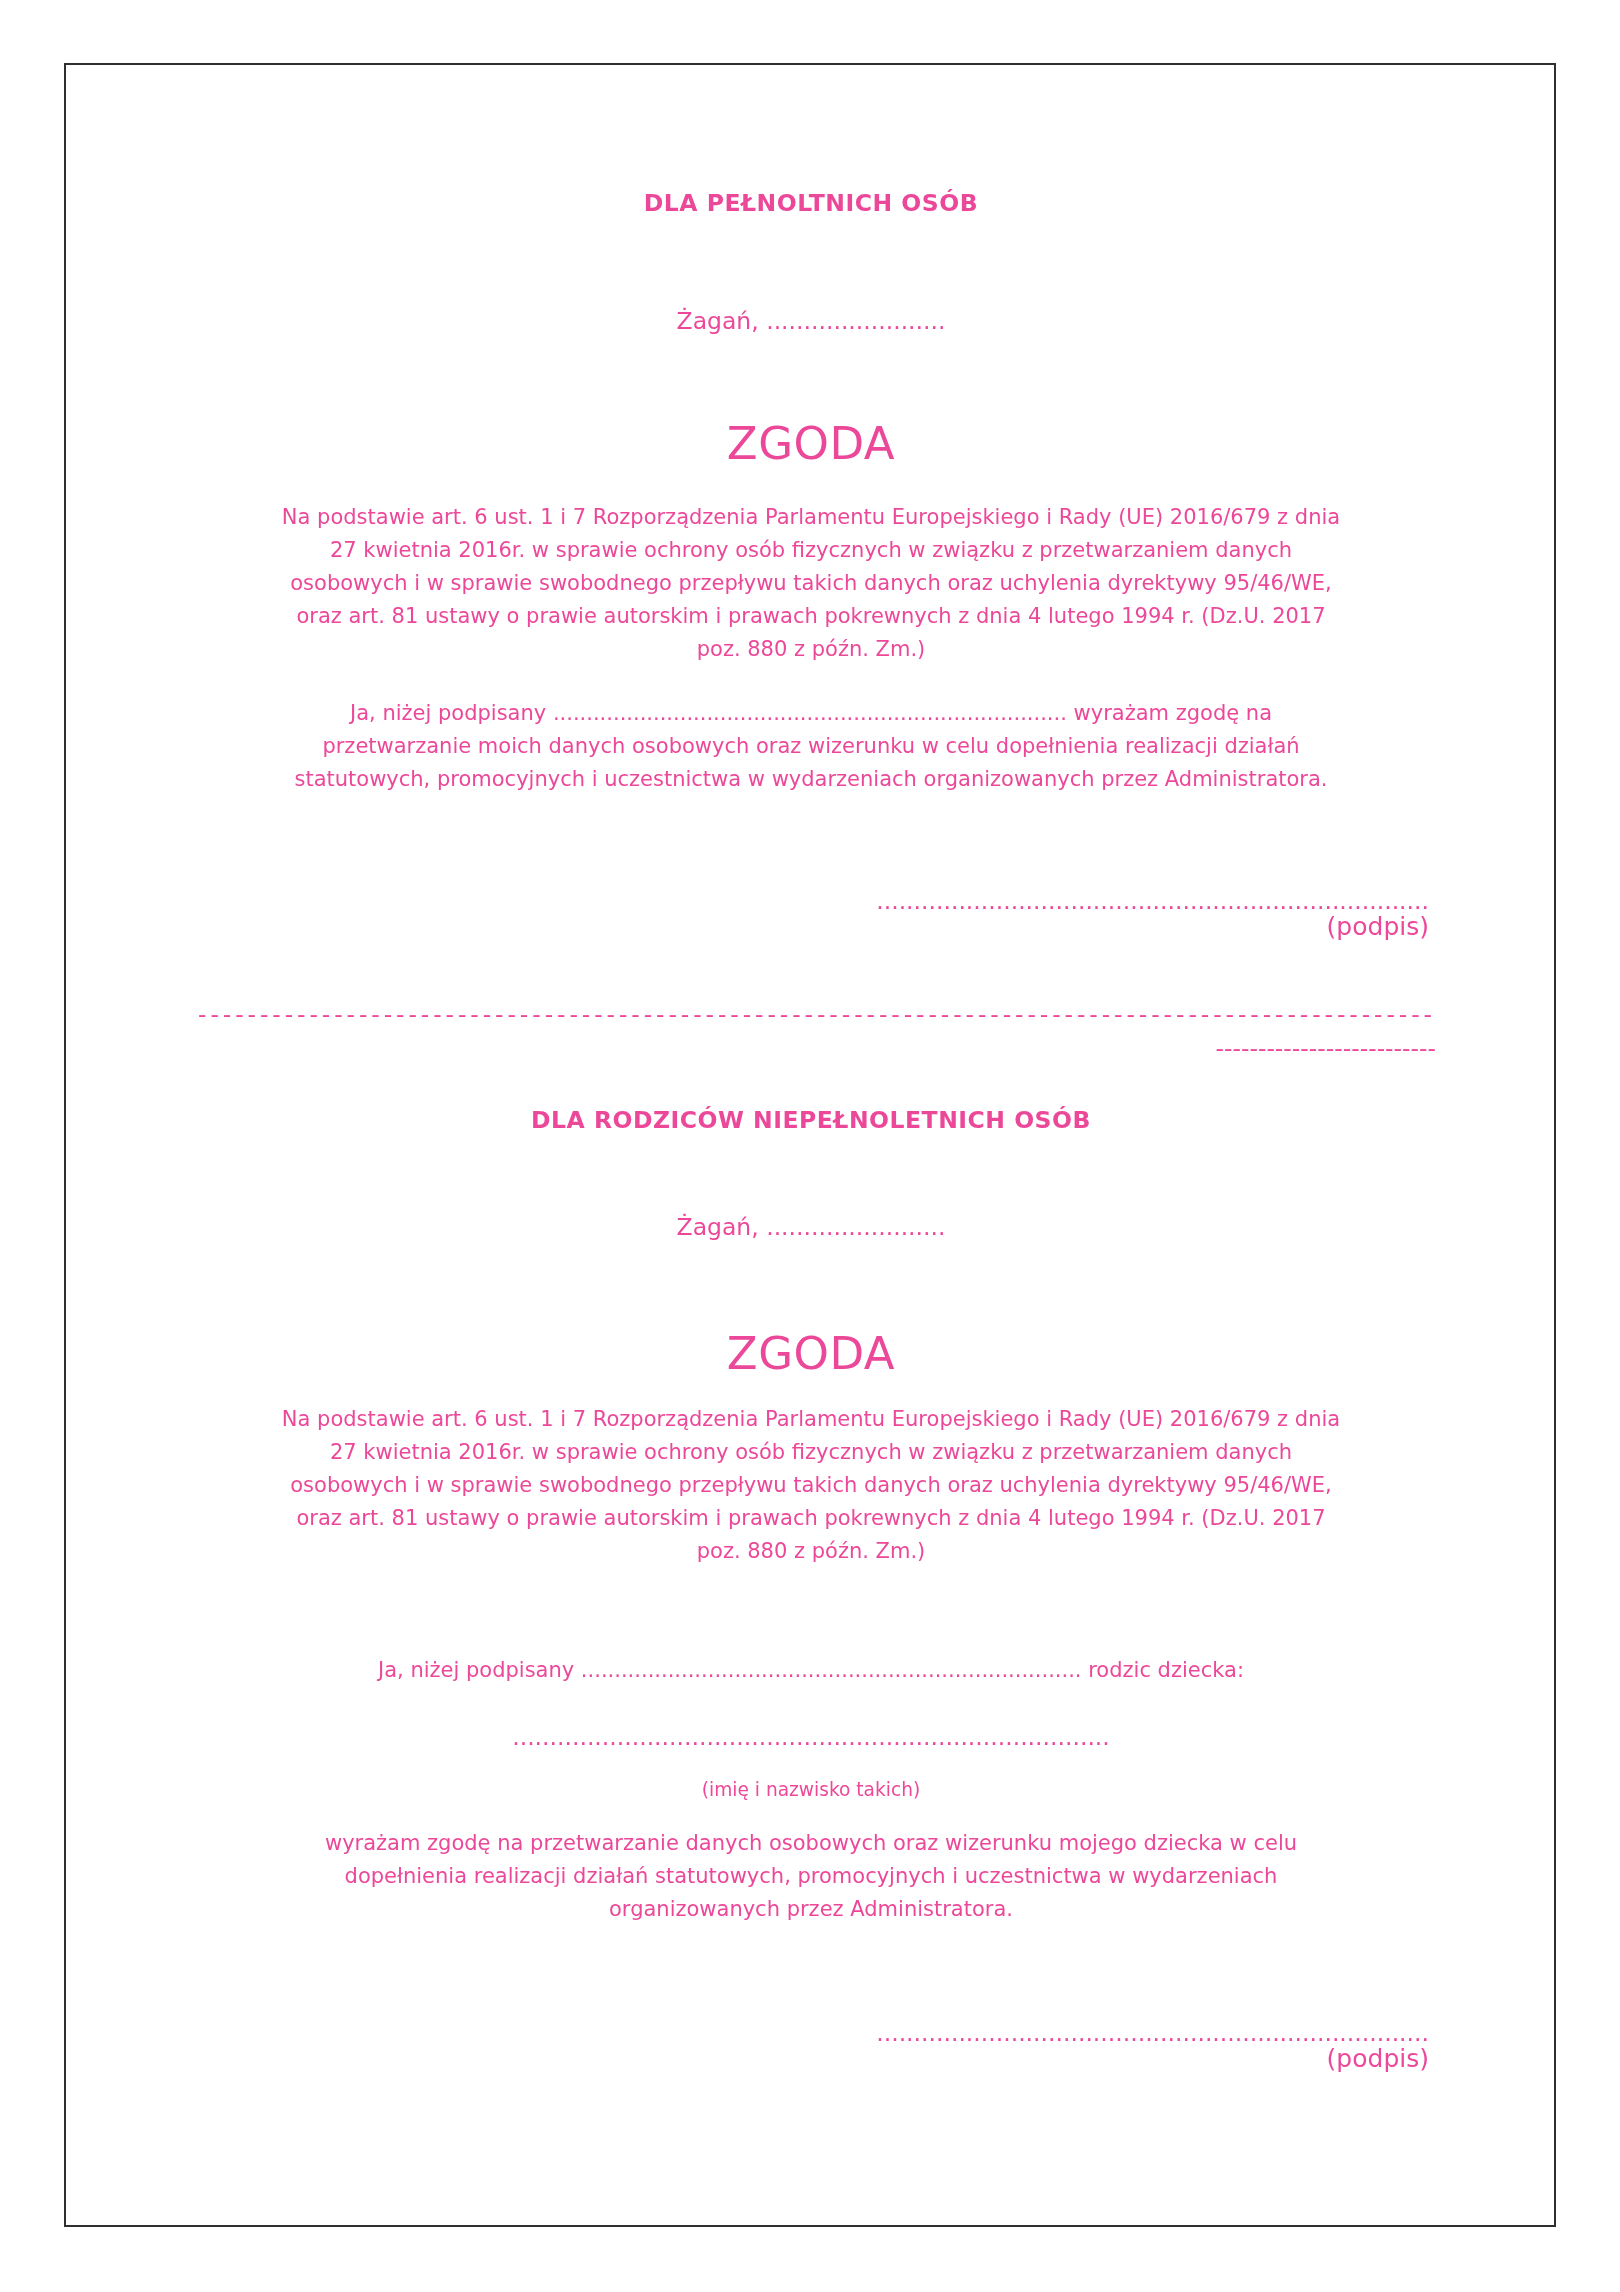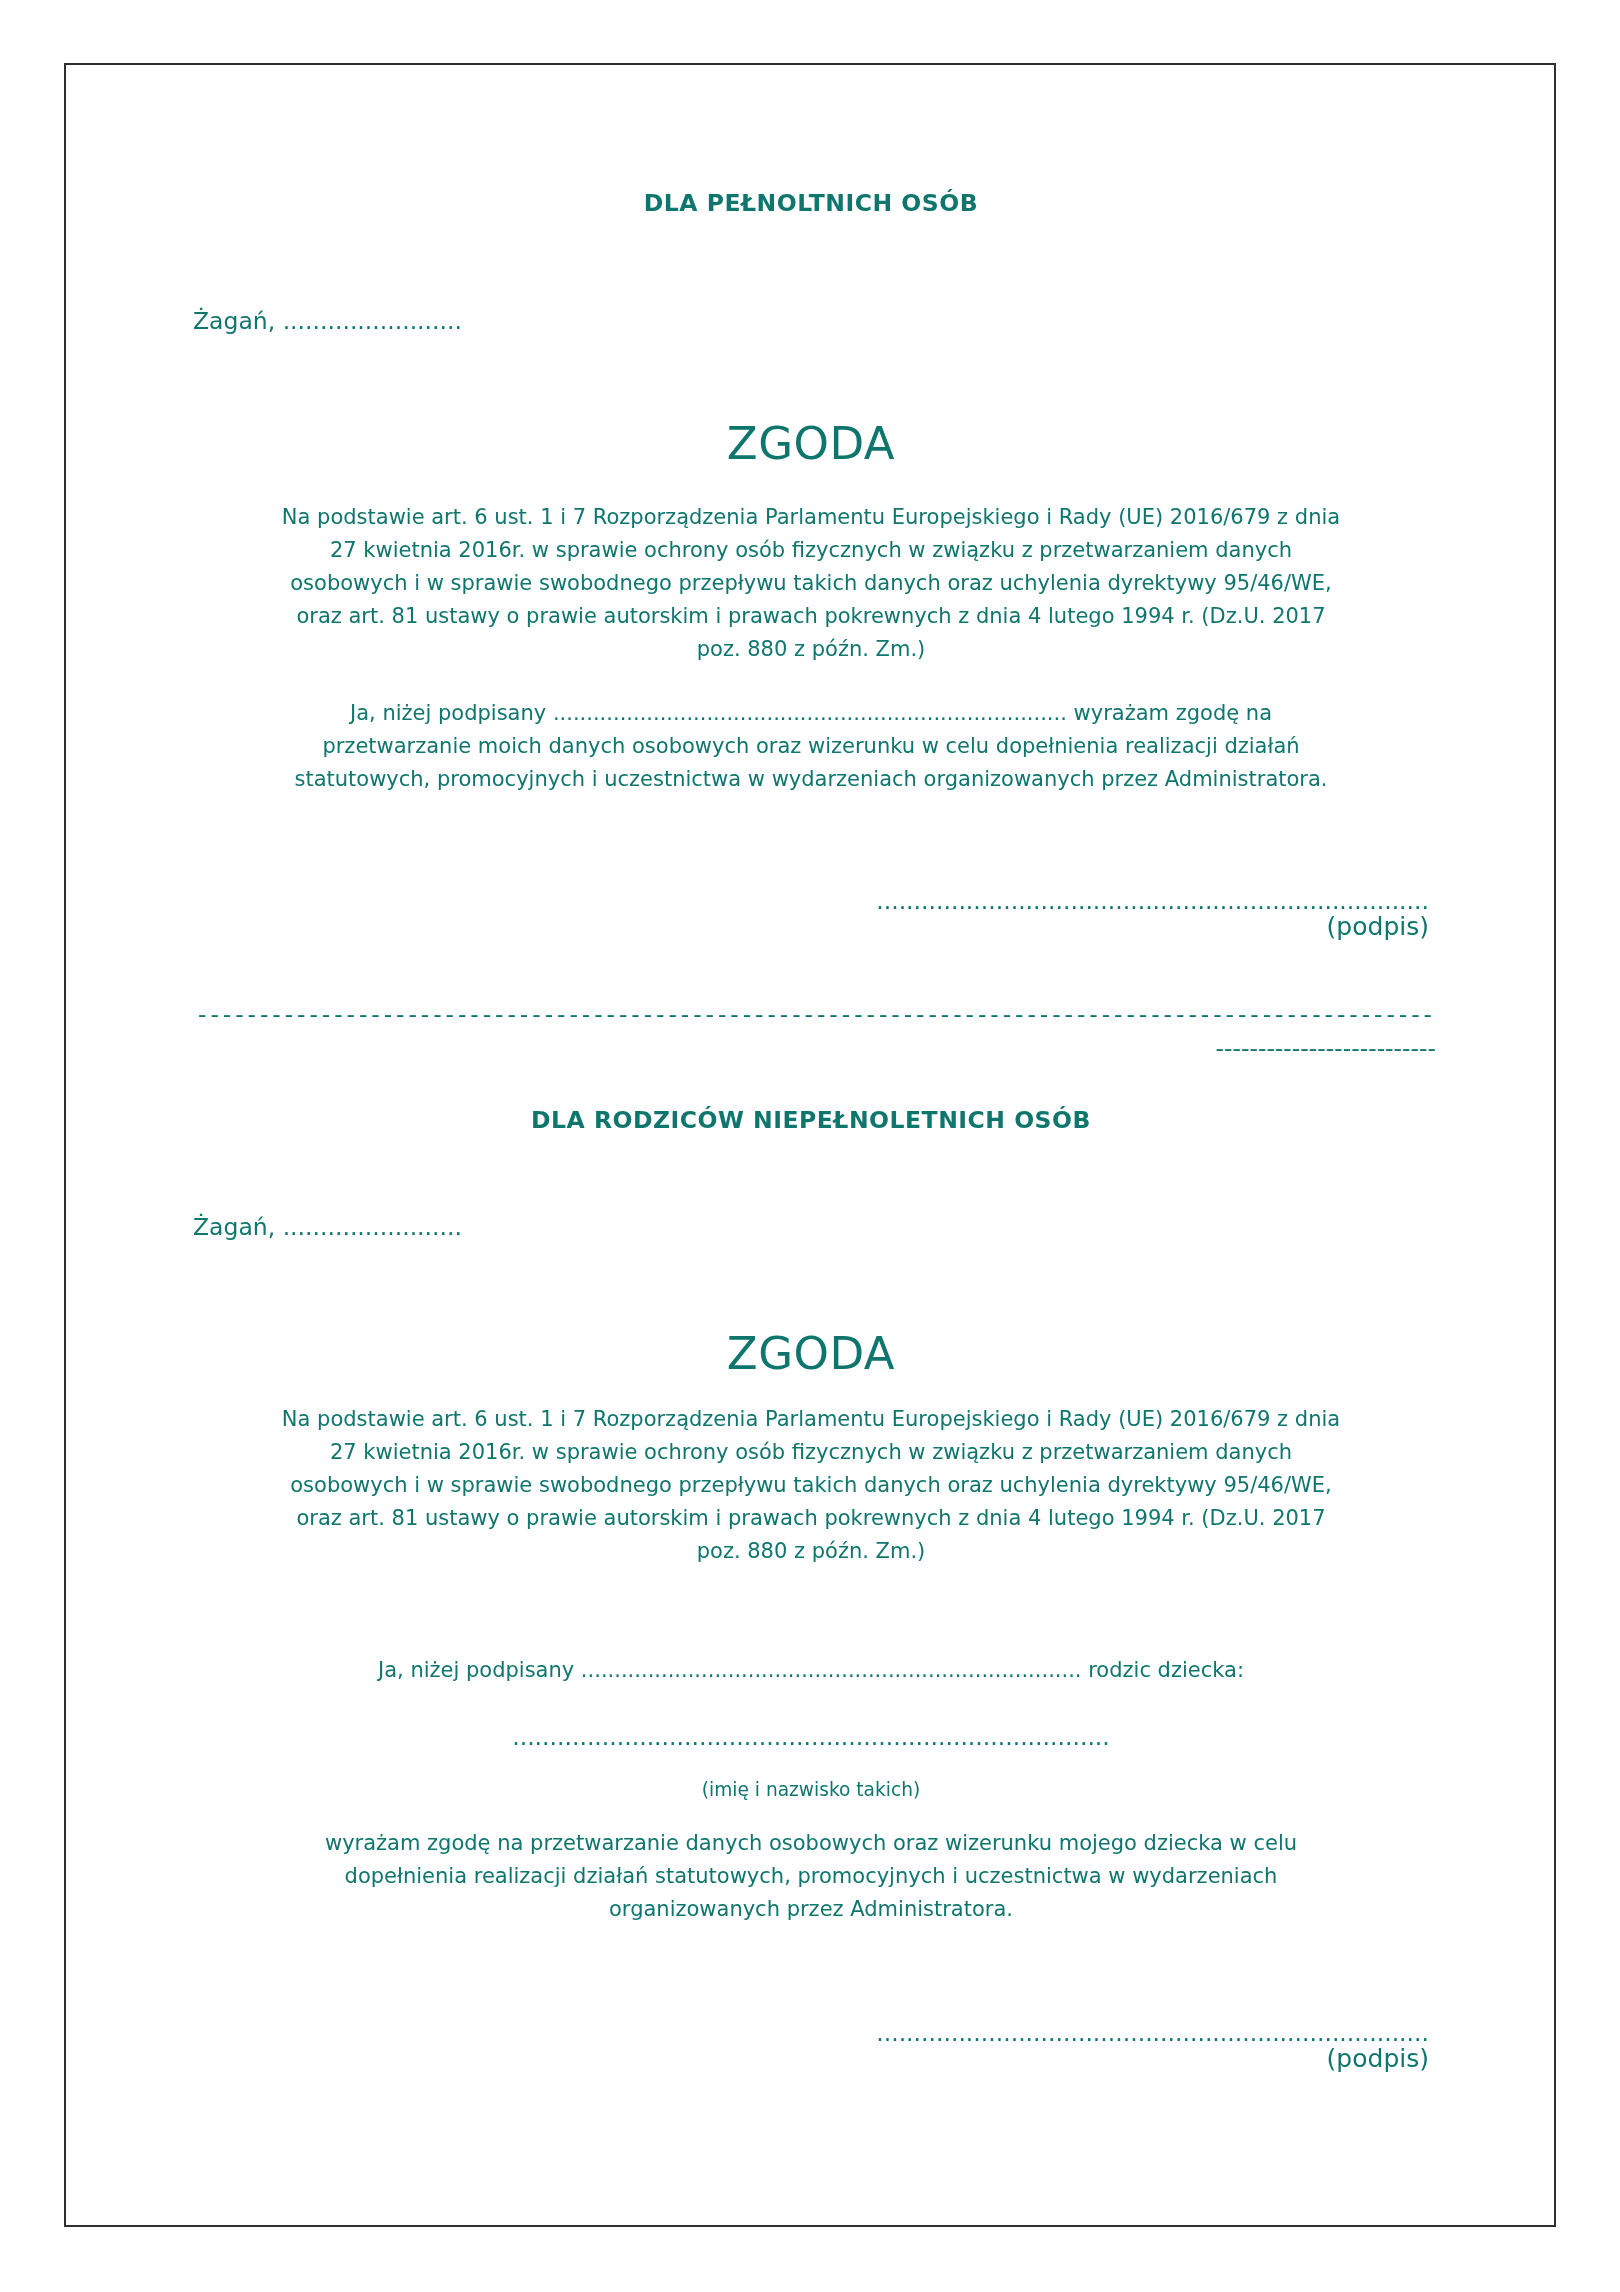--- a/index.html
+++ b/index.html
@@ -5,21 +5,21 @@
   html, body {
     margin: 0;
     padding: 0;
     background: #ffffff;
   }
   .page {
     position: relative;
     width: 1620px;
     height: 2293px;
     background: #ffffff;
-    color: #0f766e;
+    color: #ec4899;
     font-family: "DejaVu Sans", "Liberation Sans", sans-serif;
     overflow: hidden;
   }
   .frame {
     position: absolute;
     top: 63px; left: 64px; right: 64px; bottom: 66px;
     border: 2px solid #2f2f2f;
     box-sizing: border-box;
   }
   .abs {
@@ -30,21 +30,21 @@
   .sec-title {
     font-size: 23.5px;
     font-weight: bold;
     letter-spacing: 0.5px;
     line-height: 31px;
     text-align: center;
   }
   .place-line {
     font-size: 23.5px;
     line-height: 33px;
-    text-align: left;
+    text-align: center;
   }
   .zgoda {
     font-size: 45px;
     line-height: 47px;
     text-align: center;
     letter-spacing: 0.5px;
   }
   .para {
     font-size: 21px;
     line-height: 33px;

